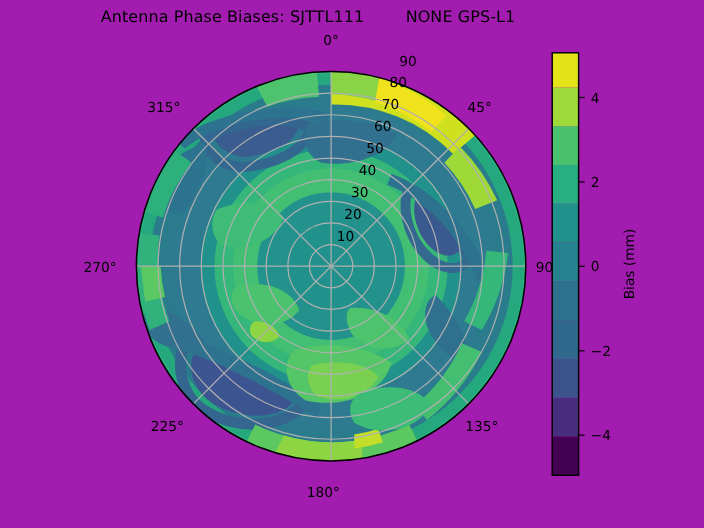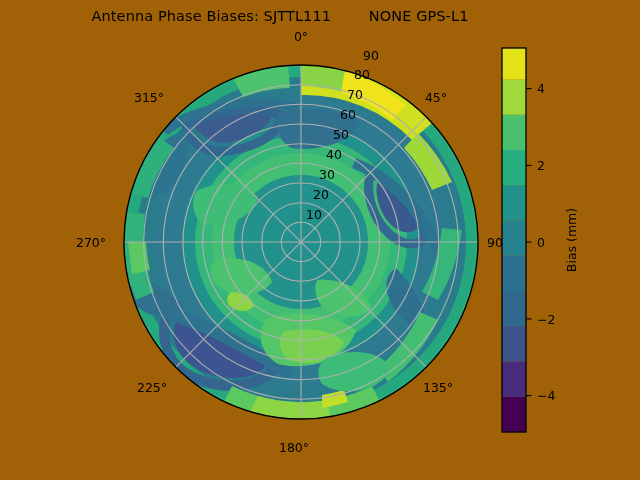--- a/index.html
+++ b/index.html
@@ -1,19 +1,19 @@
 <!DOCTYPE html>
 <html><head>
 <meta charset="utf-8">
 <style>
   html,body{margin:0;padding:0;background:#ffffff;}
   body{width:640px;height:480px;overflow:hidden;
        font-family:"DejaVu Sans","Liberation Sans",sans-serif;
        color:#000000;position:relative;}
-  #figure{position:absolute;left:0;top:0;width:640px;height:480px;background:#a16207;}
+  #figure{position:absolute;left:0;top:0;width:640px;height:480px;background:#a21caf;}
   #title{position:absolute;left:0;top:8px;width:560px;text-align:center;
          font-size:14.5px;color:#000;letter-spacing:0.1px;white-space:pre;}
   #polar-wrap{position:absolute;left:0;top:0;width:640px;height:480px;}
   svg{display:block;}
   .ang-label{font-size:12.5px;fill:#000;font-family:"DejaVu Sans","Liberation Sans",sans-serif;}
   .rad-label{font-size:12.5px;fill:#000;font-family:"DejaVu Sans","Liberation Sans",sans-serif;}
   .cb-tick-label{font-size:12.5px;fill:#000;font-family:"DejaVu Sans","Liberation Sans",sans-serif;}
   .cb-axis-label{font-size:12.5px;fill:#000;font-family:"DejaVu Sans","Liberation Sans",sans-serif;}
 </style>
 </head>

